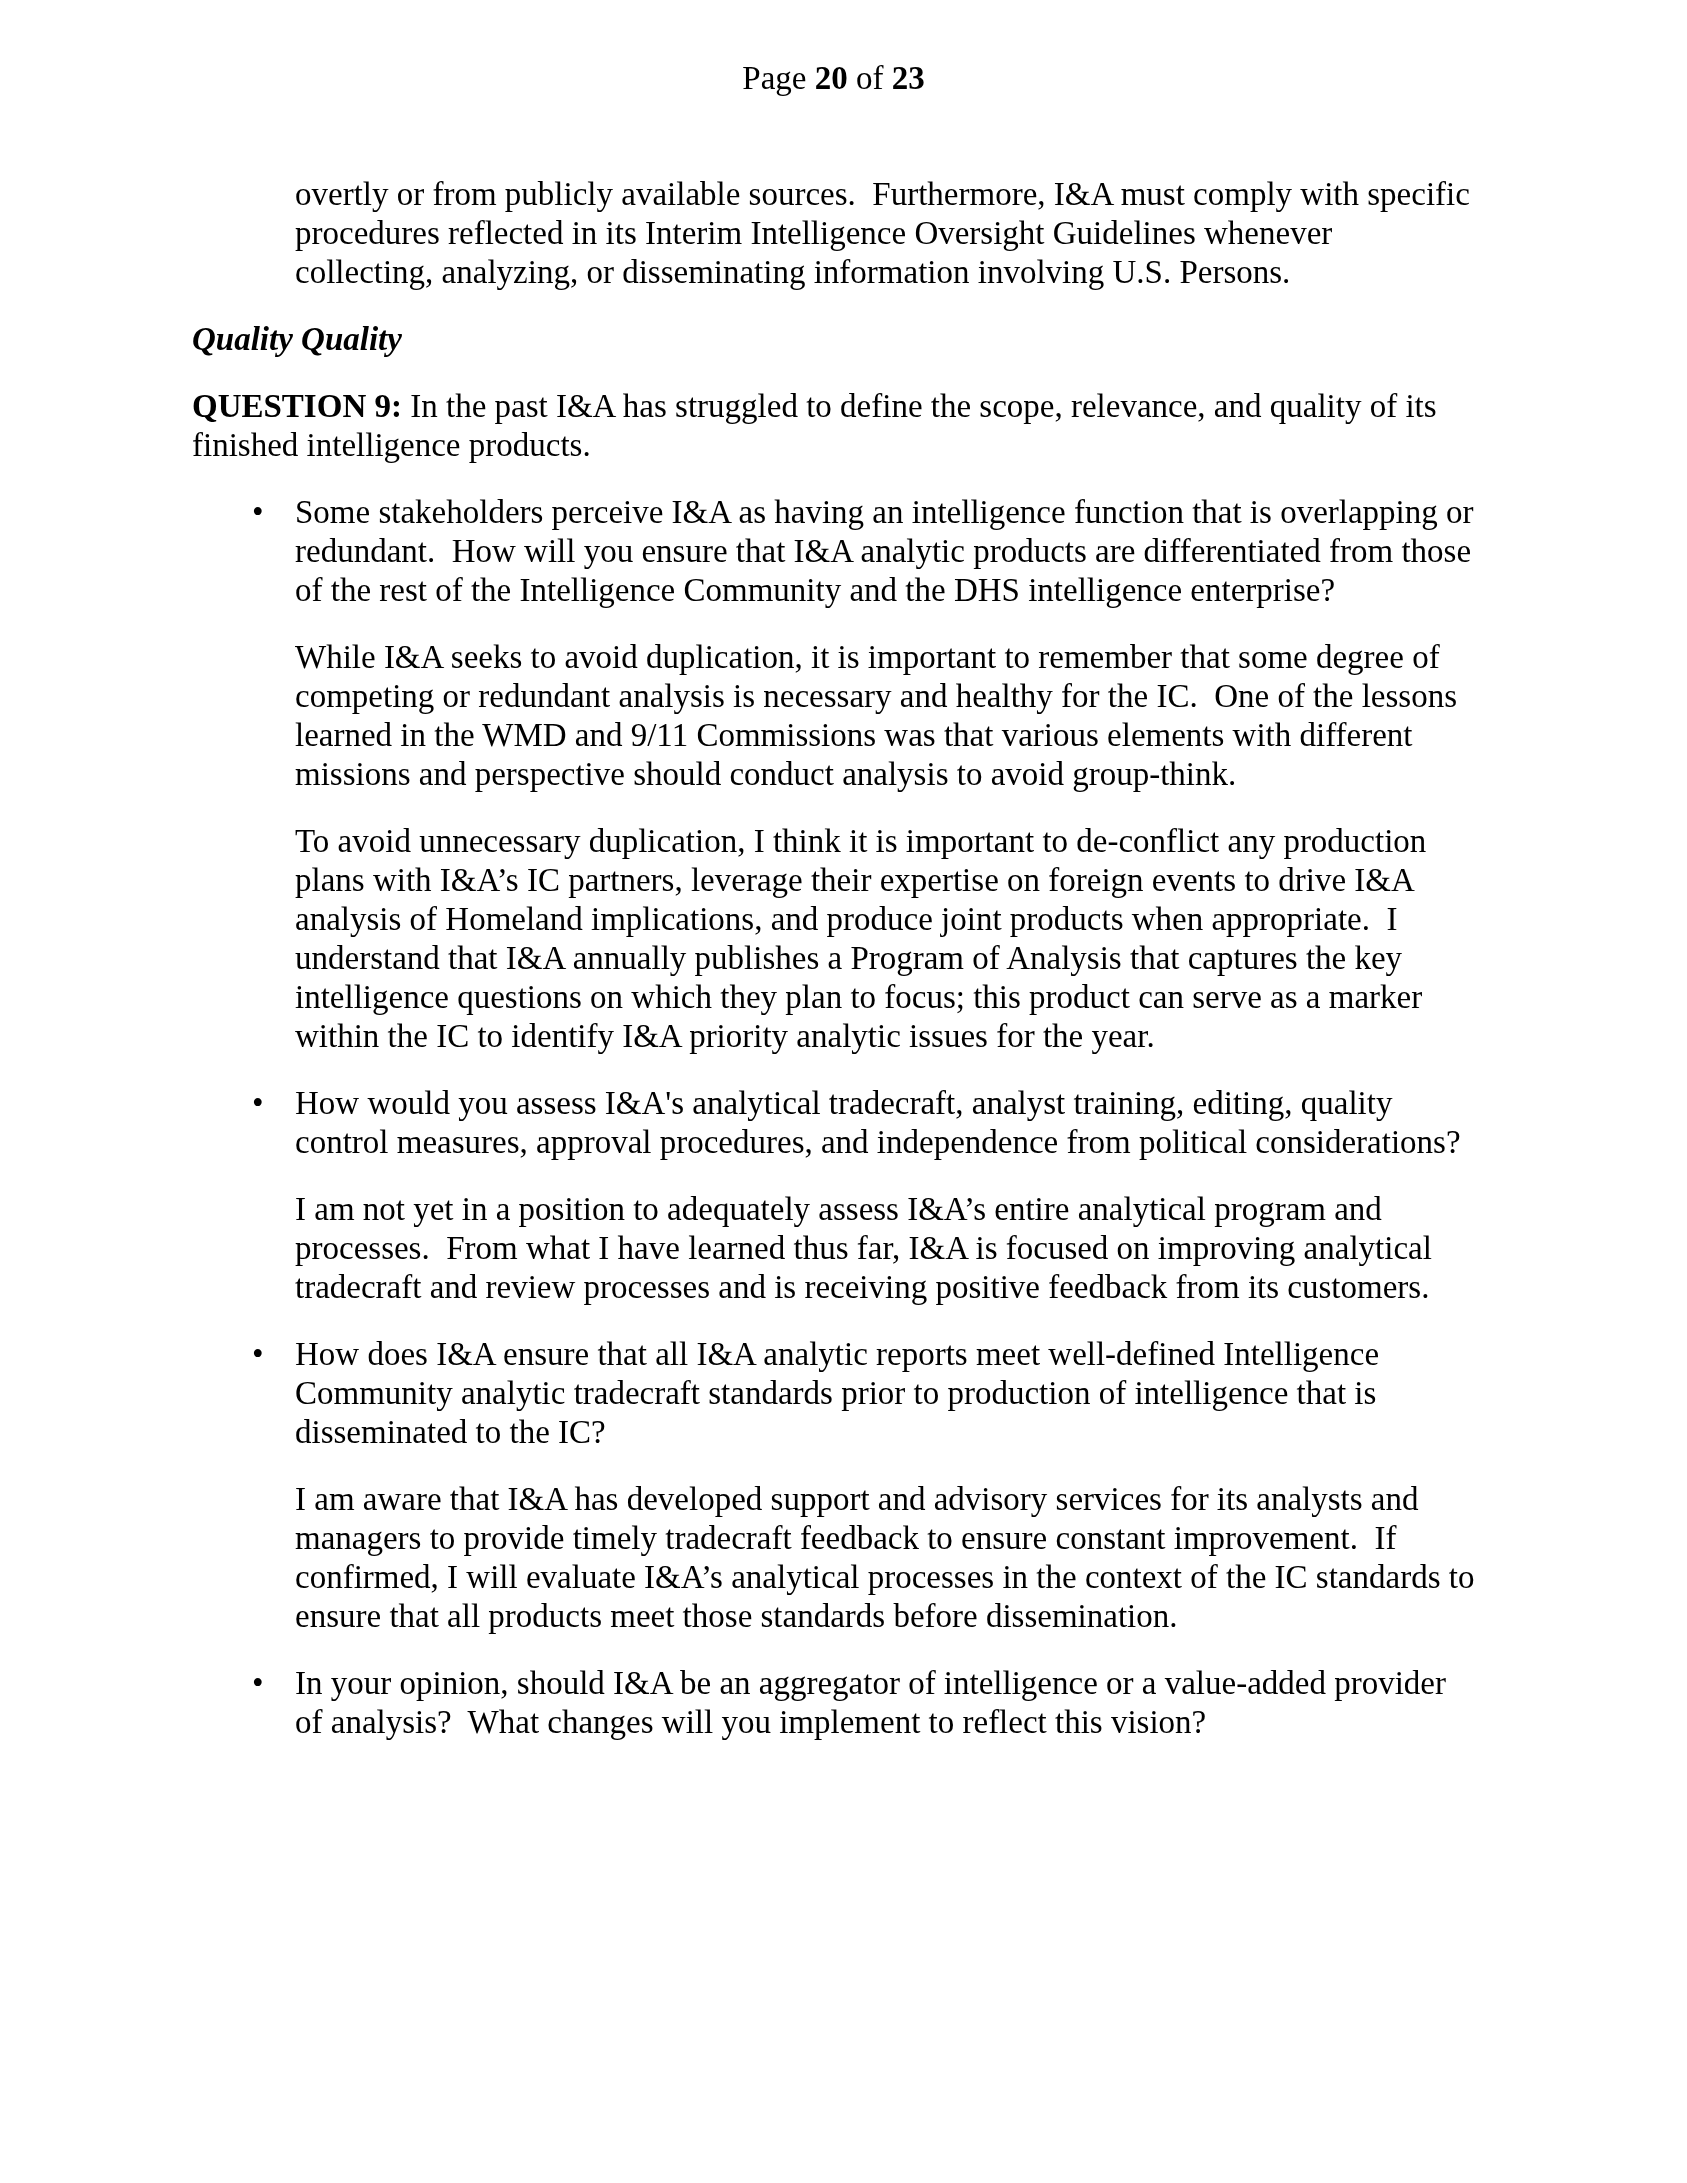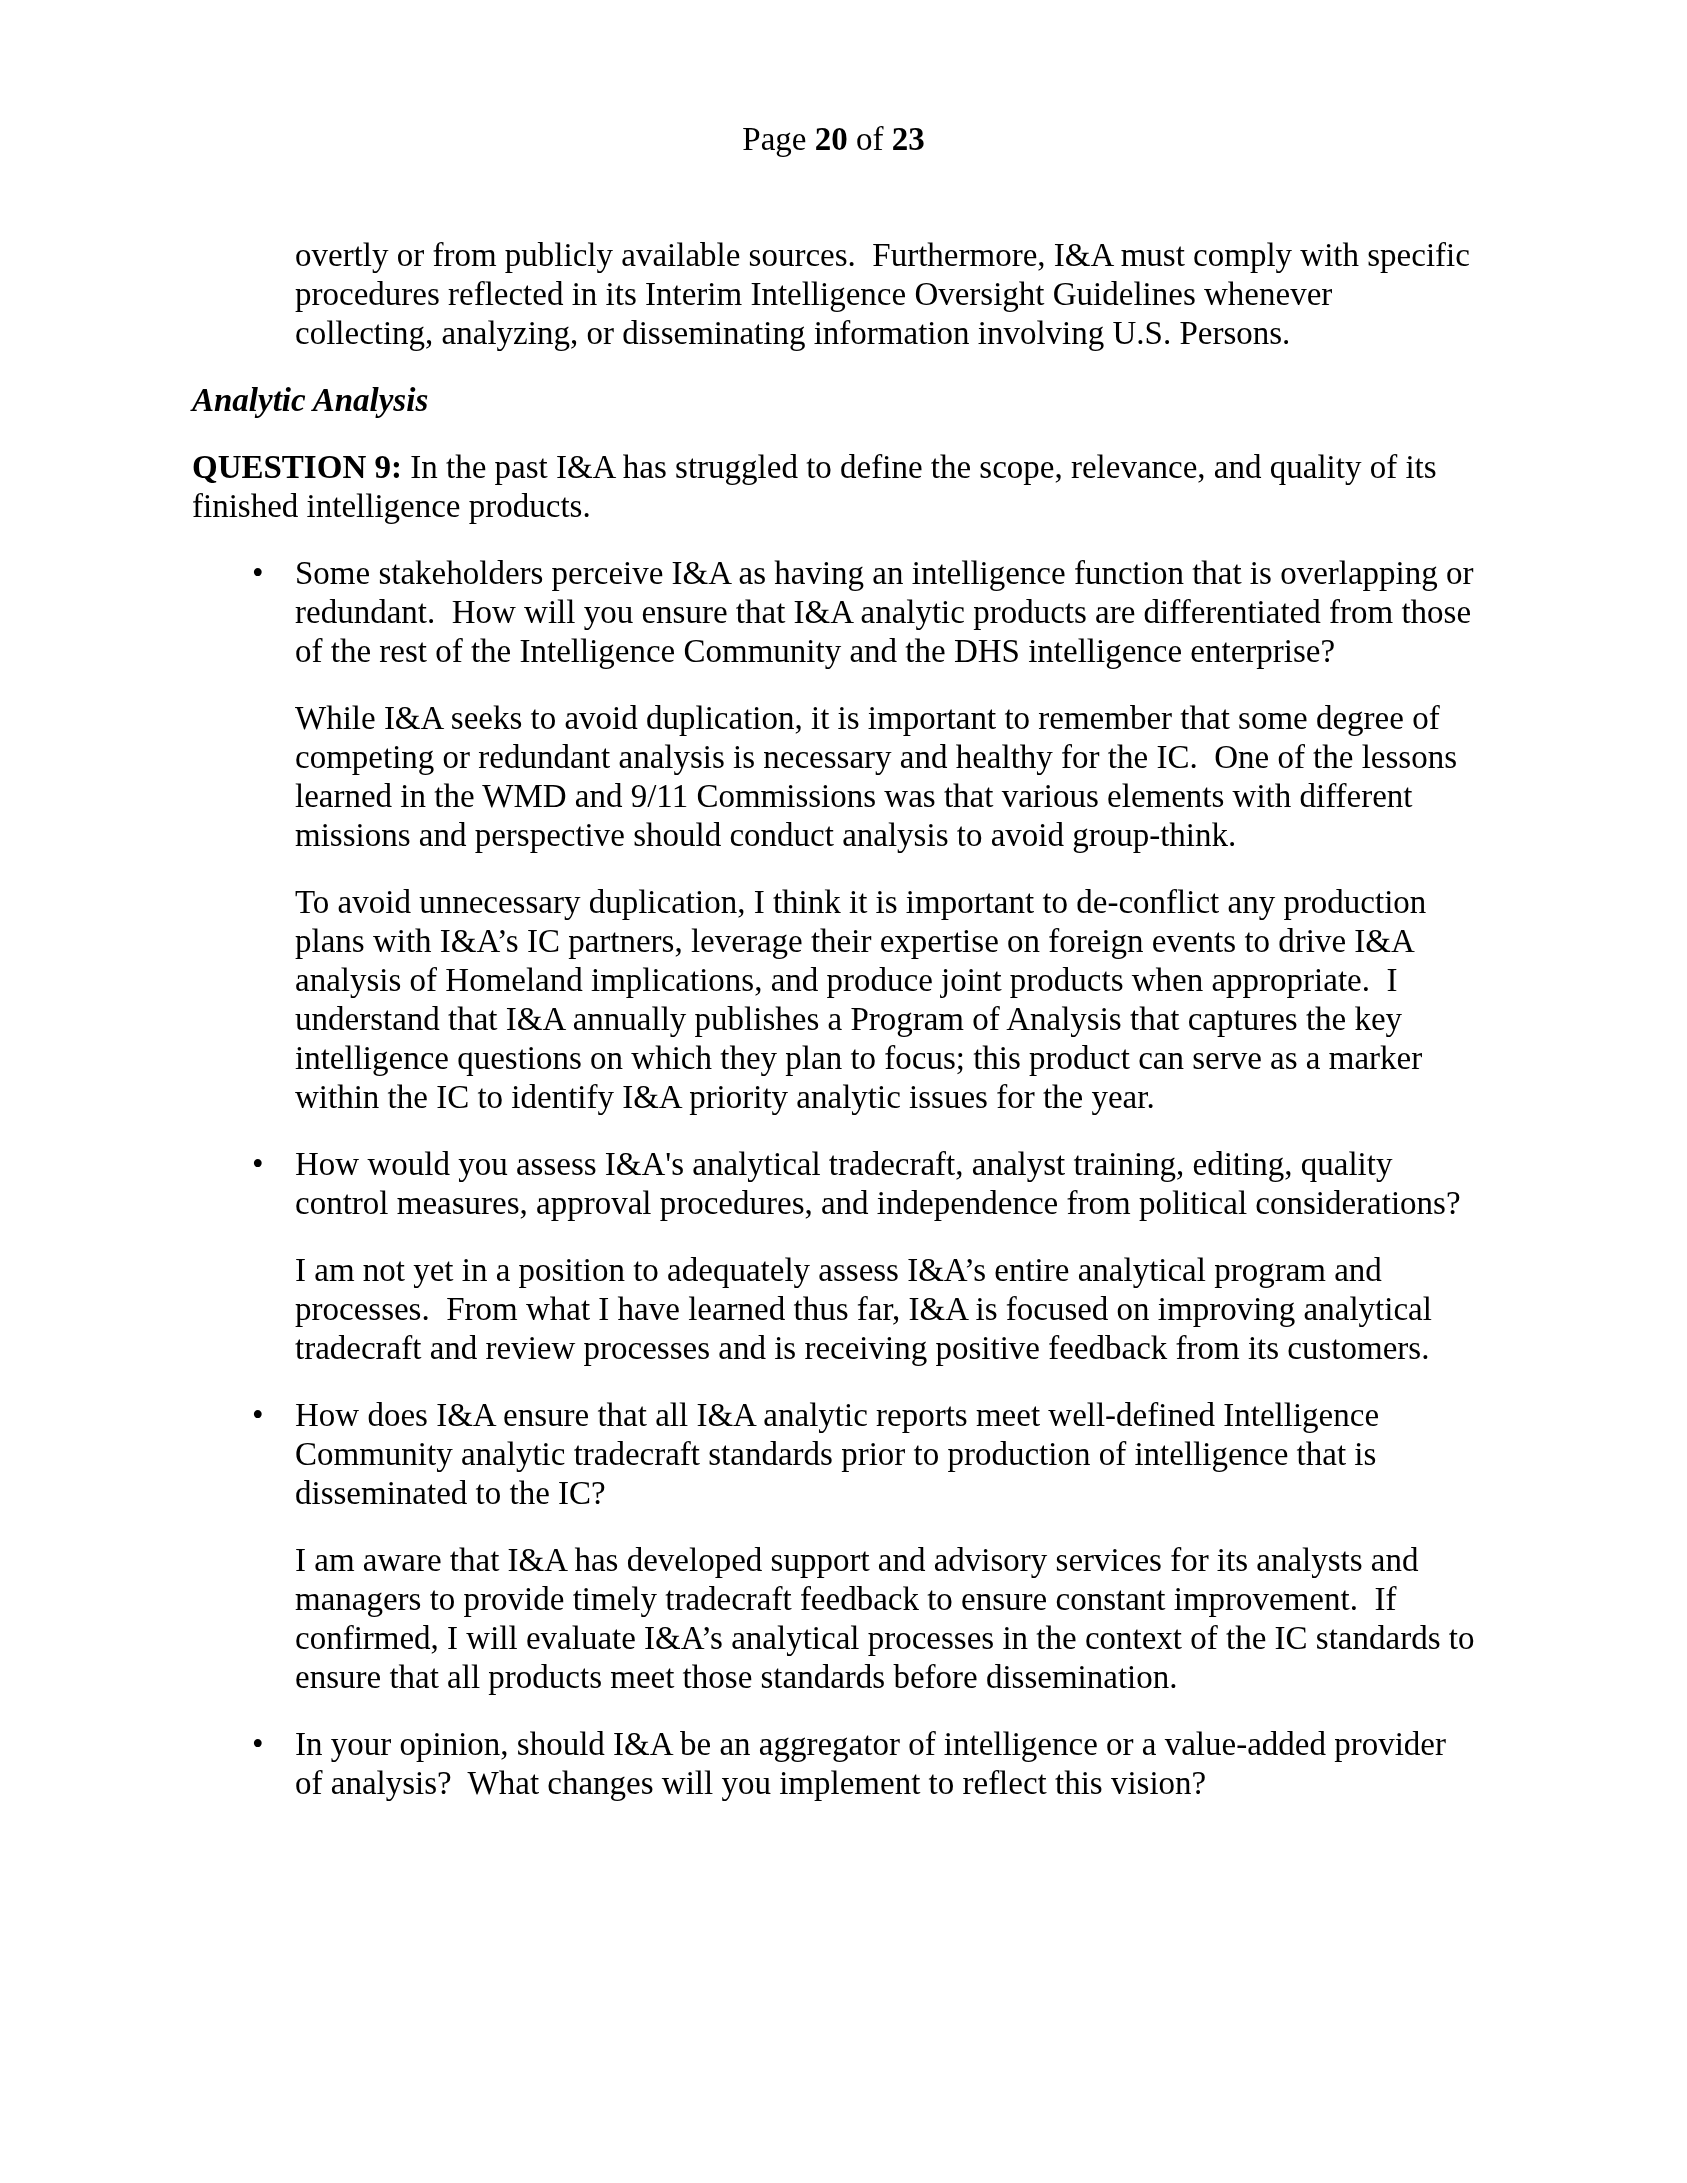--- a/index.html
+++ b/index.html
@@ -13,21 +13,21 @@
     overflow: hidden;
     font-family: "Liberation Serif", "DejaVu Serif", serif;
     font-size: 33px;
     line-height: 39px;
     color: #000000;
   }
   .page {
     box-sizing: border-box;
     width: 1687px;
     height: 2183px;
-    padding: 120px 212px 0 192px;
+    padding: 59px 212px 0 192px;
   }
   .txt { white-space: pre-wrap; }
   .page-header {
     text-align: center;
     margin: 0 0 77px 0;
   }
   .bold { font-weight: bold; }
   .section-heading {
     font-weight: bold;
     font-style: italic;
@@ -64,21 +64,21 @@
 
   <div class="page-header">
     <span class="txt">Page </span><span class="txt bold">20</span><span class="txt"> of </span><span class="txt bold">23</span>
   </div>
 
   <div class="block indent">
     <span class="txt">overtly or from publicly available sources.  Furthermore, I&amp;A must comply with specific procedures reflected in its Interim Intelligence Oversight Guidelines whenever collecting, analyzing, or disseminating information involving U.S. Persons.</span>
   </div>
 
   <div class="block section-heading full">
-    <span class="txt">Analytic Analysis</span>
+    <span class="txt">Quality Quality</span>
   </div>
 
   <div class="block full">
     <span class="txt bold">QUESTION 9:</span><span class="txt"> In the past I&amp;A has struggled to define the scope, relevance, and quality of its finished intelligence products.</span>
   </div>
 
   <div class="block bullet-item">
     <span class="bullet-marker">•</span>
     <span class="bullet-text txt">Some stakeholders perceive I&amp;A as having an intelligence function that is overlapping or redundant.  How will you ensure that I&amp;A analytic products are differentiated from those of the rest of the Intelligence Community and the DHS intelligence enterprise?</span>
   </div>

